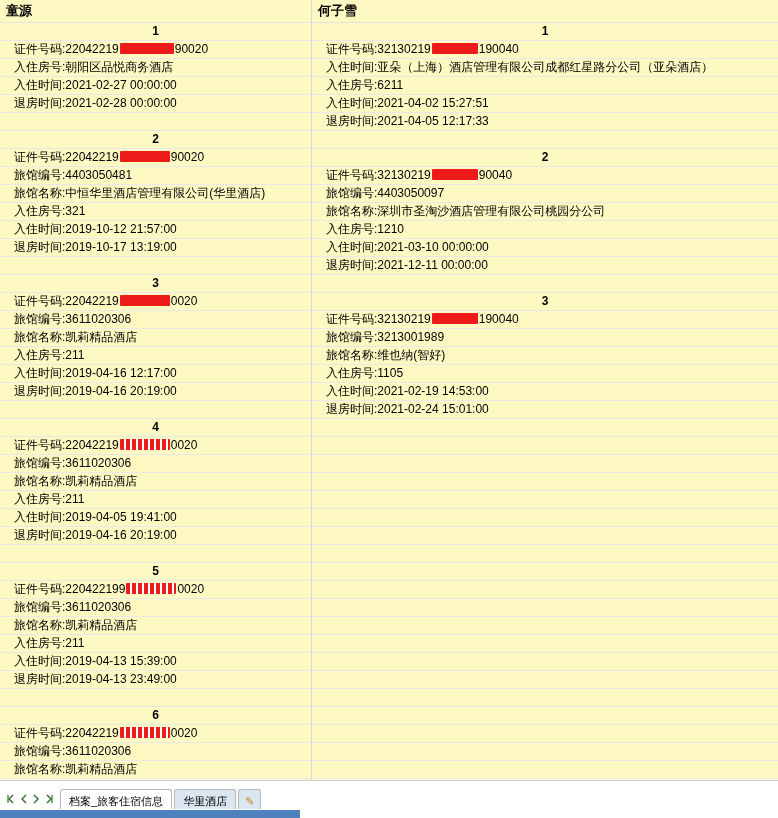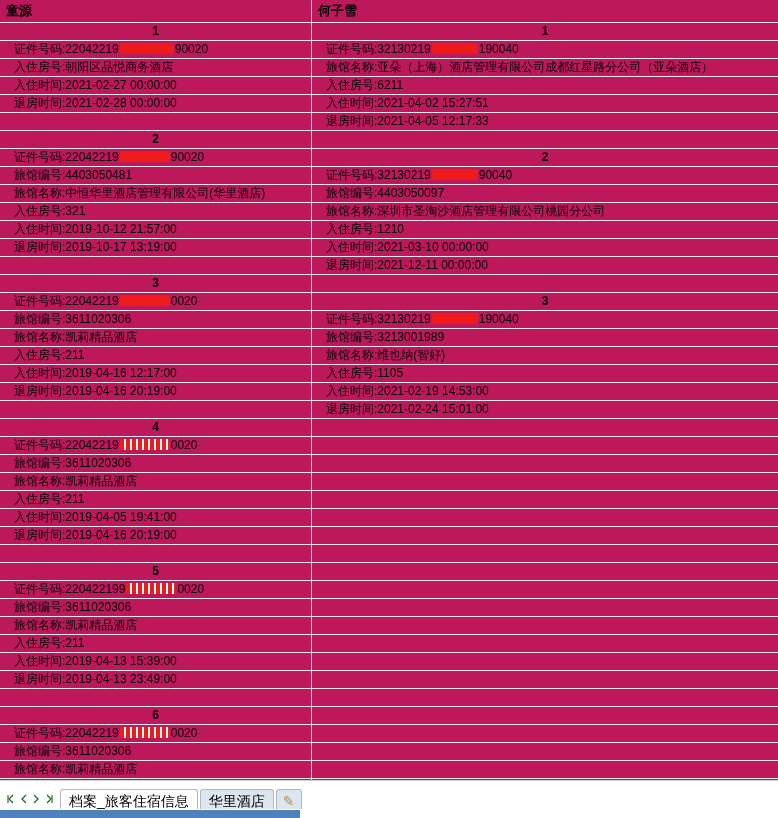--- a/index.html
+++ b/index.html
@@ -5,21 +5,21 @@
   html, body {
     margin: 0;
     padding: 0;
     background: #ffffff;
     font-family: "Liberation Sans", sans-serif;
   }
   #page {
     position: relative;
     width: 778px;
     height: 818px;
-    background: #be185d;
+    background: #fef9c3;
     overflow: hidden;
     font-size: 12px;
     color: #000000;
   }
   .panes {
     display: flex;
     flex-direction: row;
     width: 778px;
     height: 780px;
     box-sizing: border-box;
@@ -89,21 +89,21 @@
     background: #ffffff;
     border-top: 1px solid #cfcfcf;
     display: flex;
     align-items: flex-start;
   }
   .tabbar-inner {
     display: flex;
     align-items: stretch;
     height: 20px;
     margin-top: 8px;
-    font-size: 14px;
+    font-size: 11px;
   }
   .nav-arrows {
     display: flex;
     align-items: center;
     padding: 0 6px 0 6px;
     color: #2c6e2c;
     gap: 4px;
   }
   .nav-arrows svg { display: block; }
   .tab {
@@ -202,21 +202,21 @@
           <div class="rec-line">旅馆名称:凯莉精品酒店</div>
           <div class="rec-line">入住房号:211</div>
         </div>
     </div>
 
     <div class="pane pane-right">
       <div class="pane-title">何子雪</div>
       <div>
           <div class="rec-index">1</div>
           <div class="rec-line"><span>证件号码:32130219</span><span class="redact" style="width: 46px;"></span><span>190040</span></div>
-          <div class="rec-line">旅馆名称:亚朵（上海）酒店管理有限公司成都红星路分公司（亚朵酒店）</div>
+          <div class="rec-line">入住时间:亚朵（上海）酒店管理有限公司成都红星路分公司（亚朵酒店）</div>
           <div class="rec-line">入住房号:6211</div>
           <div class="rec-line">入住时间:2021-04-02 15:27:51</div>
           <div class="rec-line">退房时间:2021-04-05 12:17:33</div>
           <div class="spacer-line"></div>
           <div class="rec-index">2</div>
           <div class="rec-line"><span>证件号码:32130219</span><span class="redact" style="width: 46px;"></span><span>90040</span></div>
           <div class="rec-line">旅馆编号:4403050097</div>
           <div class="rec-line">旅馆名称:深圳市圣淘沙酒店管理有限公司桃园分公司</div>
           <div class="rec-line">入住房号:1210</div>
           <div class="rec-line">入住时间:2021-03-10 00:00:00</div>

